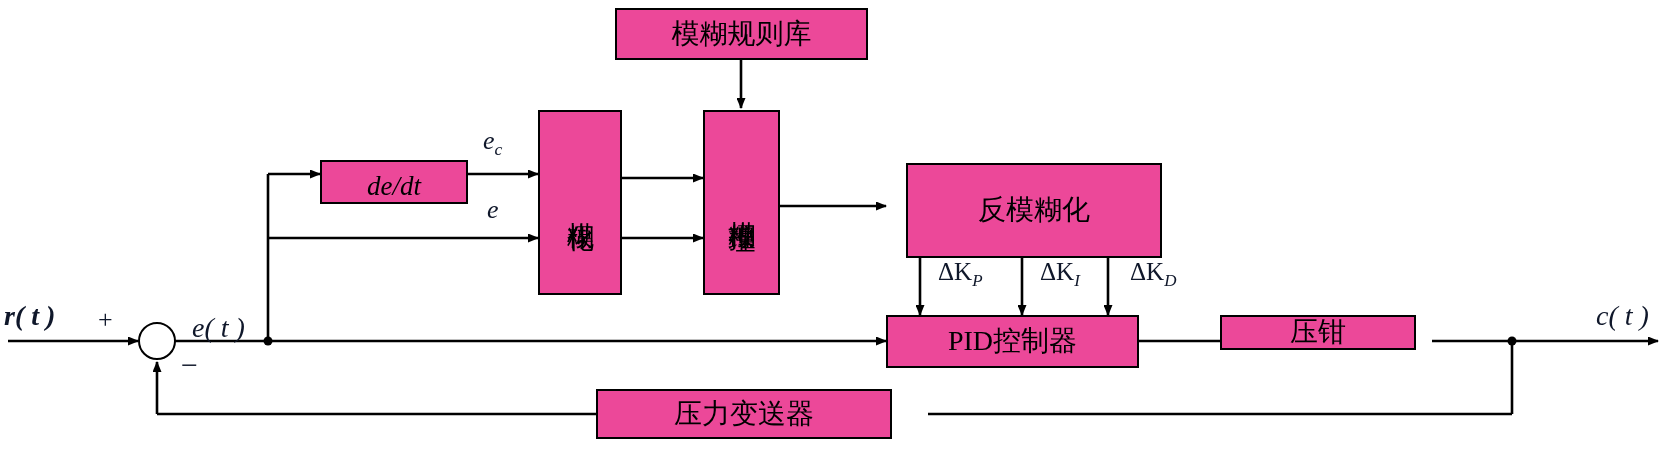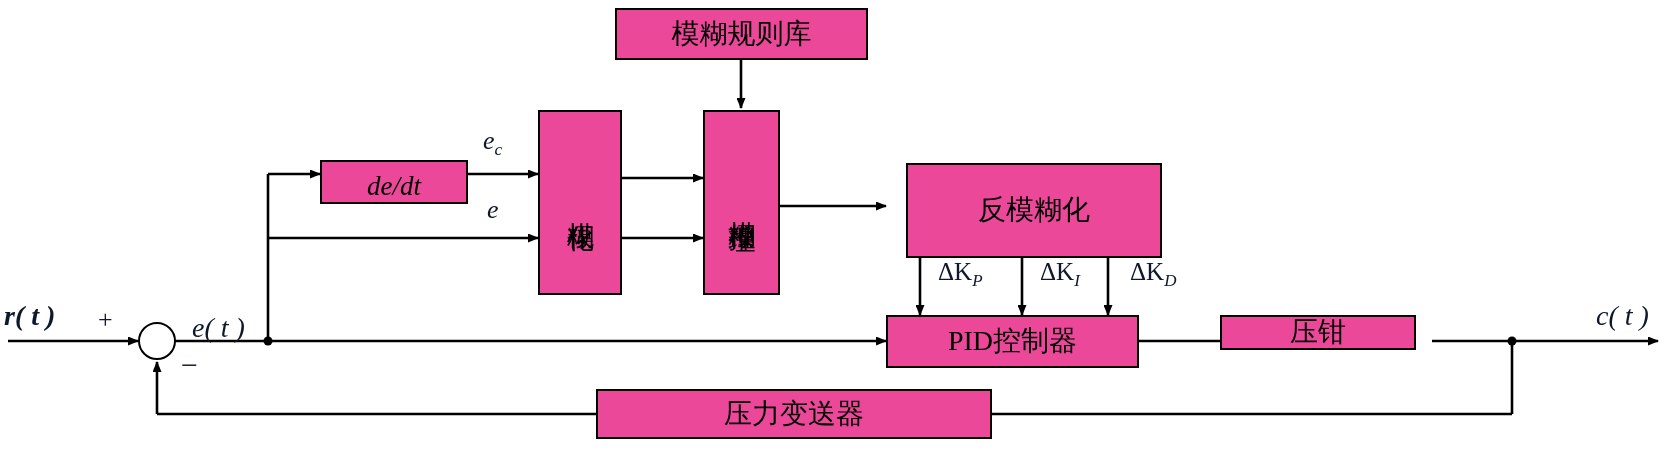--- a/index.html
+++ b/index.html
@@ -135,21 +135,21 @@
   </div>
 
   <div class="box" style="left:886px; top:315px; width:253px; height:53px; font-size:28px;text-align:right;">
     <span class="box-label">PID控制器</span>
   </div>
 
   <div class="box" style="left:1220px; top:315px; width:196px; height:35px; font-size:28px;">
     <span class="box-label">压钳</span>
   </div>
 
-  <div class="box" style="left:596px; top:389px; width:396px; height:50px; font-size:28px;">
+  <div class="box" style="left:596px; top:389px; width:296px; height:50px; font-size:28px;">
     <span class="box-label">压力变送器</span>
   </div>
 
   <div class="label lbl-italic" style="left:4px; top:300px; font-size:28px;font-weight:bold;">r( t )</div>
 
   <div class="label" style="left:98px; top:305px; font-size:26px;">+</div>
 
   <div class="label" style="left:181px; top:348px; font-size:30px;">−</div>
 
   <div class="label lbl-italic" style="left:192px; top:300px; font-size:28px;margin-top:12px;">e( t )</div>

